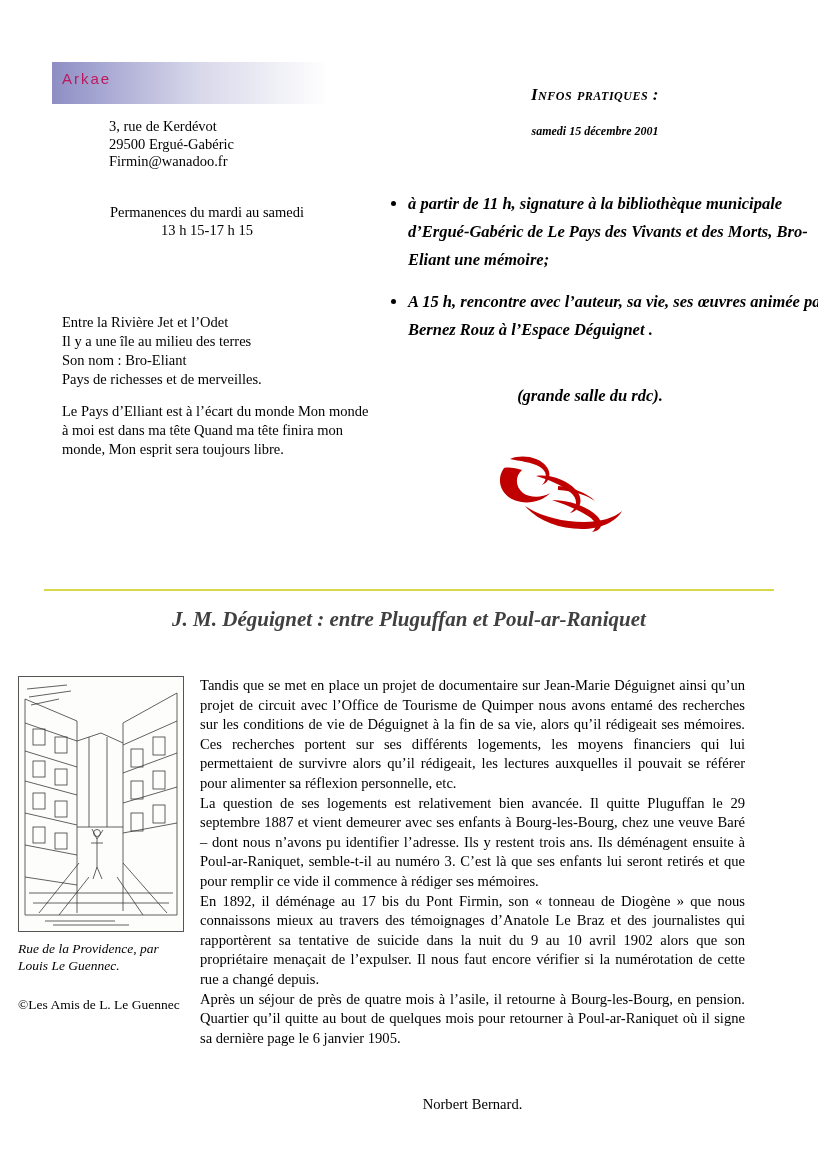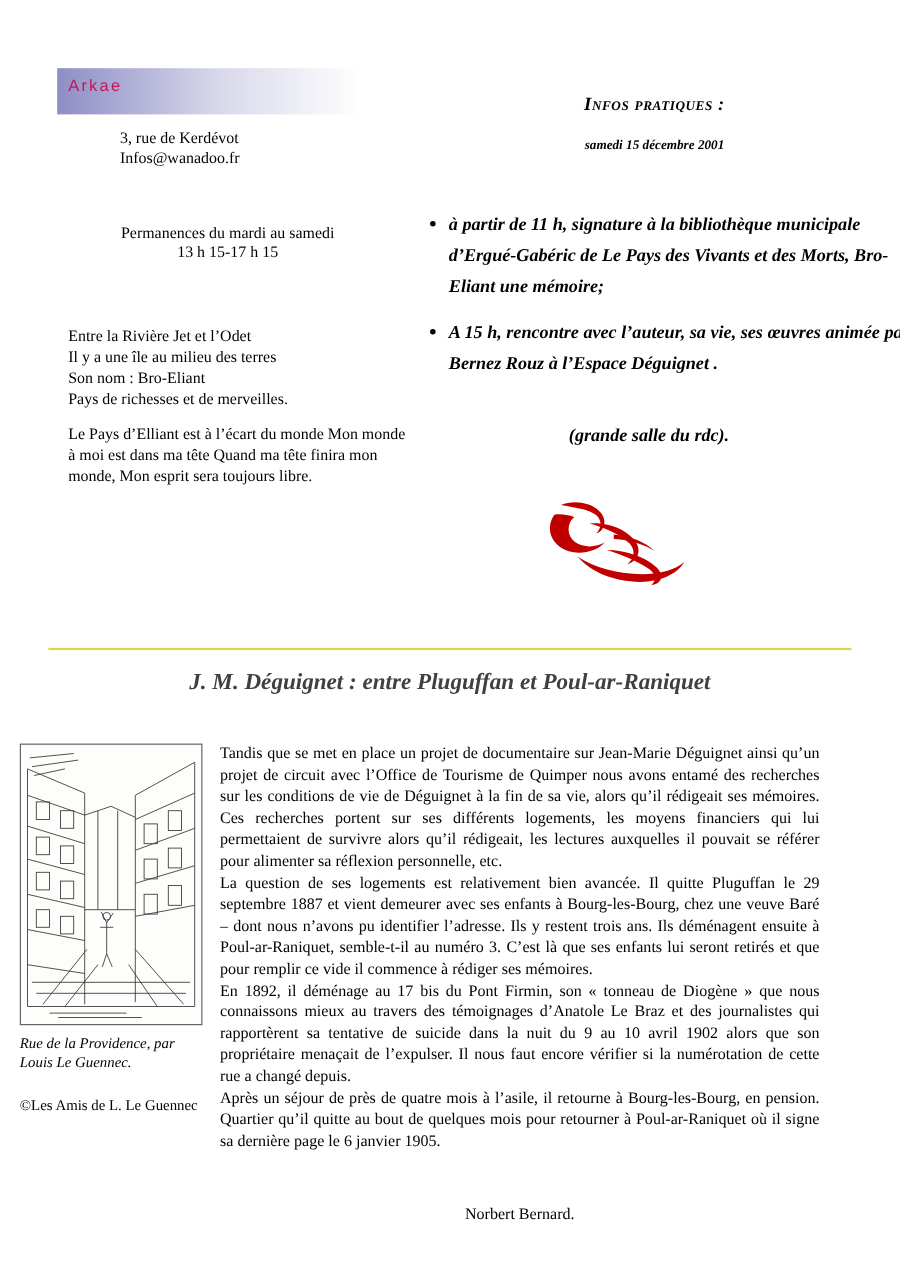--- a/index.html
+++ b/index.html
@@ -217,30 +217,31 @@
 </head>
 <body>
 
 <div class="page">
 
   <div class="logo-bar"></div>
   <div class="logo-text">Arkae</div>
 
   <div class="addr">
     <div>3, rue de Kerdévot</div>
-    <div>Infos@wanadoo.fr</div>
+    <div>29500 Ergué-Gabéric</div>
+    <div>Firmin@wanadoo.fr</div>
   </div>
 
   <div class="perm">
     <div>Permanences du mardi au samedi</div>
     <div>13 h 15-17 h 15</div>
   </div>
 
   <div class="poem">
-    <p style="white-space:pre-line;">Entre la Rivière Jet et l’Odet
+    <p style="white-space:pre-line;margin-top:16px;">Entre la Rivière Jet et l’Odet
 Il y a une île au milieu des terres
 Son nom : Bro-Eliant
 Pays de richesses et de merveilles.</p>
     <p>Le Pays d’Elliant est à l’écart du monde
 Mon monde à moi est dans ma tête
 Quand ma tête finira mon monde, Mon esprit sera toujours libre.</p>
   </div>
 
 
   <div class="infos-title">Infos pratiques :</div>

